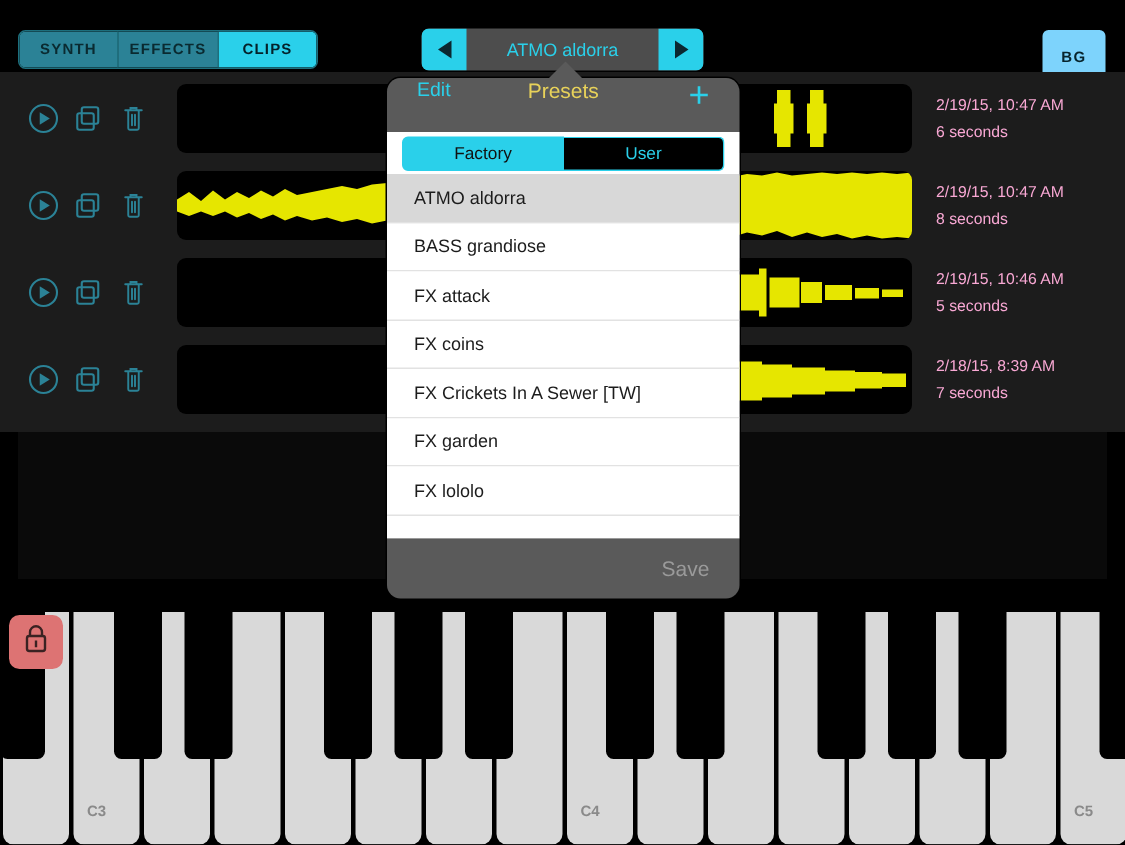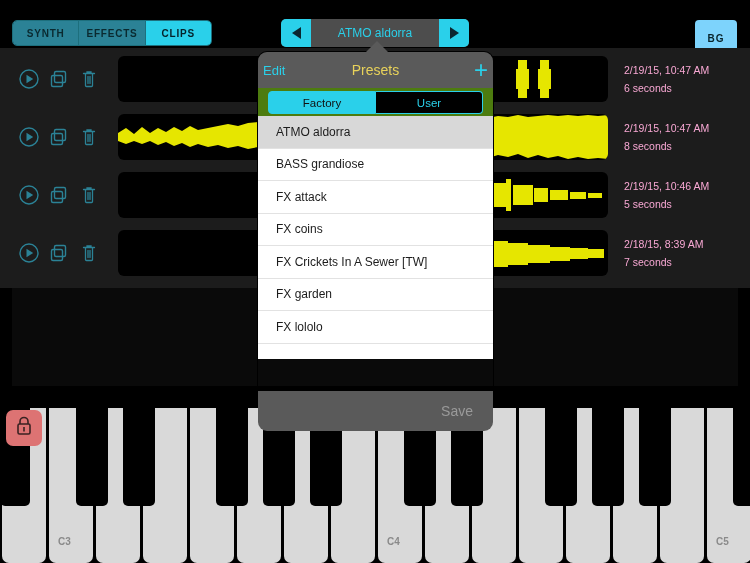--- a/index.html
+++ b/index.html
@@ -114,35 +114,35 @@
   .pop-caret {
     position: absolute; left: 108px; top: -11px;
     width: 0; height: 0;
     border-left: 11px solid transparent;
     border-right: 11px solid transparent;
     border-bottom: 11px solid #5a5a5a;
   }
   .pop-header {
     height: 36px; background: #5a5a5a;
     border-radius: 9px 9px 0 0;
-    display: flex; align-items: center; padding: 0 5px;
+    display: flex; align-items: flex-start; padding: 0 20px;
     position: relative;
   }
   .pop-edit { color: #2ad0ea; font-size: 13px; }
   .pop-title {
     position: absolute; left: 0; right: 0; text-align: center;
     color: #e8d25a; font-size: 14px; font-weight: normal;
     pointer-events: none;
   }
   .pop-plus {
     margin-left: auto; color: #2ad0ea; font-size: 24px;
     line-height: 1; font-weight: 300; position: relative; z-index: 2;
   }
   .pop-tabs {
-    height: 28px; background: #4d7c0f; display: flex;
+    height: 28px; background: #ffffff; display: flex;
     padding: 3px 10px 2px 10px;
   }
   .pop-tab {
     flex: 1; display: flex; align-items: center; justify-content: center;
     font-size: 11.5px; border: 1px solid #2ad0ea; color: #2ad0ea;
     background: #000;
   }
   .pop-tab:first-child { border-radius: 4px 0 0 4px; }
   .pop-tab:last-child  { border-radius: 0 4px 4px 0; border-left: none; }
   .pop-tab.active { background: #2ad0ea; color: #111; }
@@ -157,21 +157,20 @@
     border-bottom: 1px solid #e2e2e2;
     background: #fff;
   }
   .pop-item.selected { background: #d8d8d8; }
 
   .pop-footer {
     height: 40px; background: #5a5a5a;
     border-radius: 0 0 9px 9px;
     display: flex; align-items: center; justify-content: flex-end;
     padding-right: 20px;
-    margin-top: 32px;
   }
   .save-btn { color: #9a9a9a; font-size: 14px; }
 
   
   .keyboard {
     position: absolute; left: 0; top: 408px; width: 750px; height: 155px;
     background: #000; overflow: hidden;
   }
   .wkey {
     position: absolute; top: 0; height: 155px;

